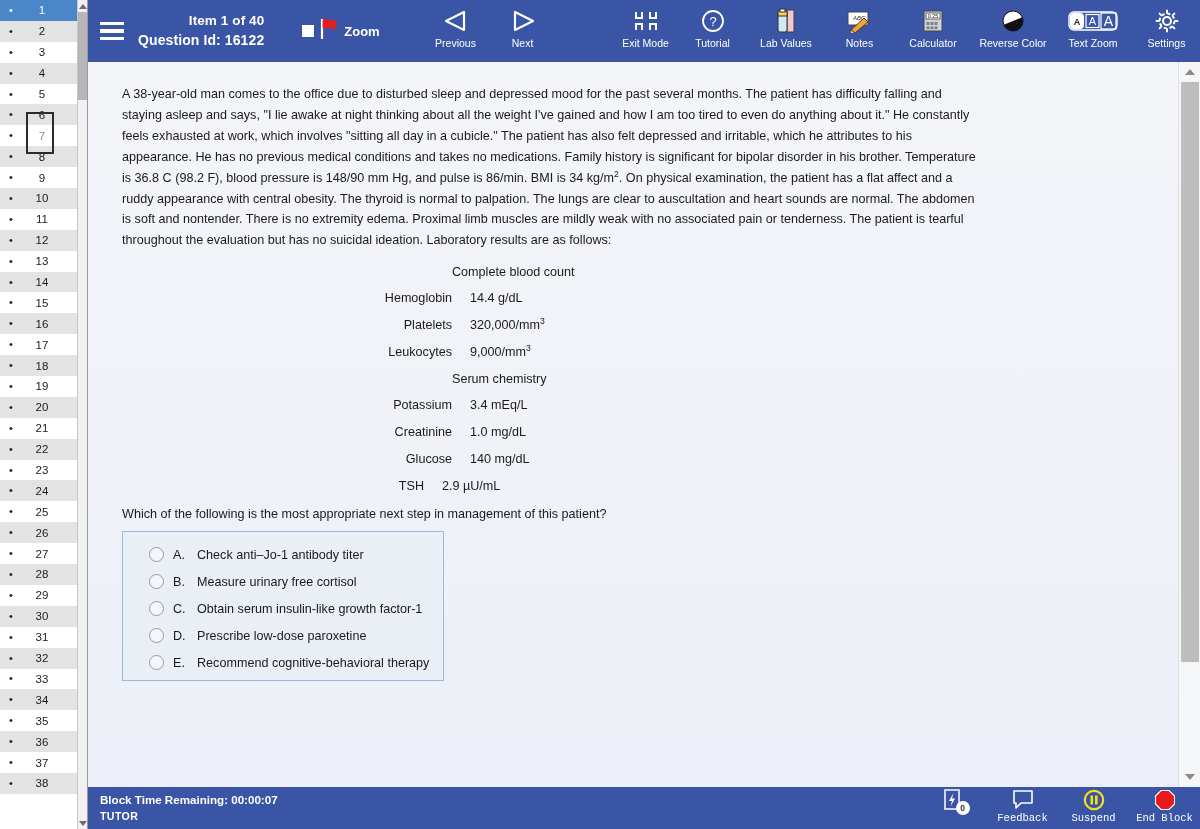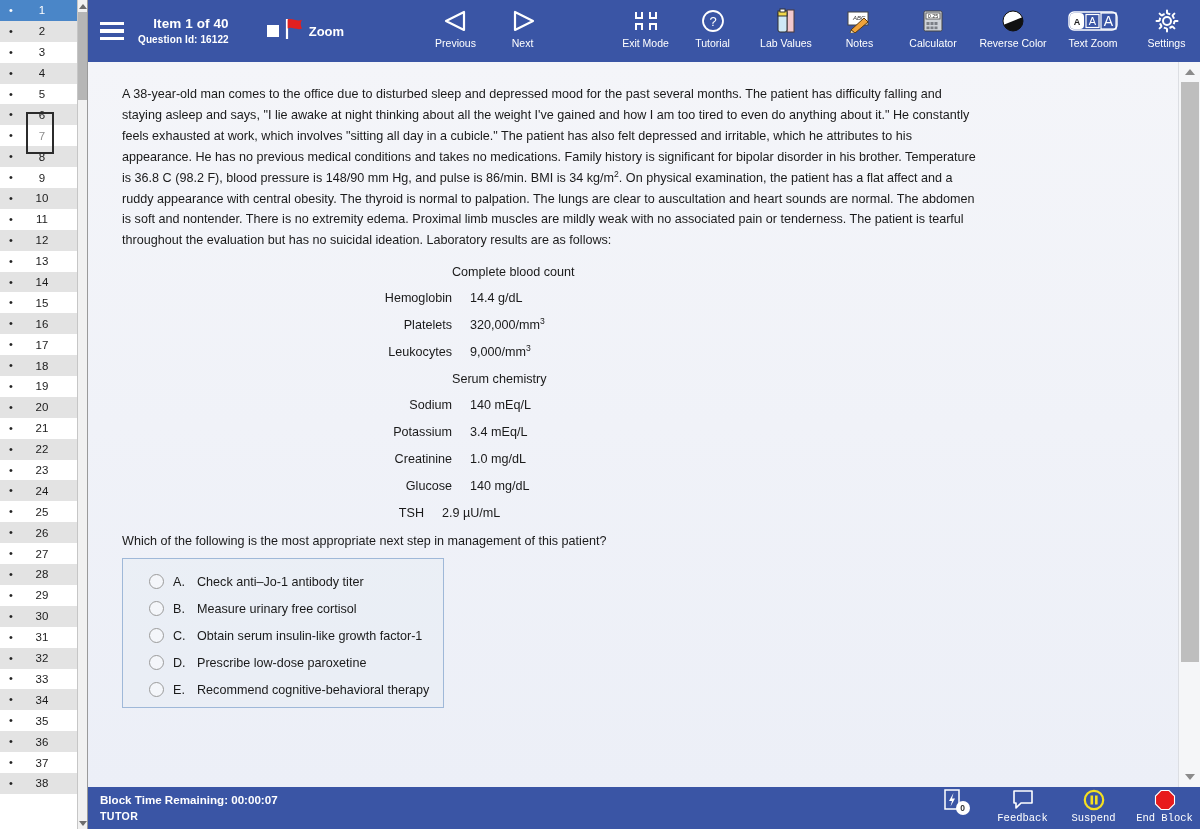--- a/index.html
+++ b/index.html
@@ -126,21 +126,21 @@
     gap: 12px;
   }
   .hamburger {
     width: 24px; height: 18px;
     display: flex; flex-direction: column; justify-content: space-between;
     cursor: pointer;
   }
   .hamburger span { display: block; height: 3.4px; background: #ffffff; border-radius: 0px; }
   .item-block { line-height: 1.35; padding-left: 2px; }
   .item-title { font-size: 13.5px; font-weight: bold; letter-spacing: .1px; }
-  .item-qid { font-size: 10px; font-weight: bold; letter-spacing: .1px; }
+  .item-qid { font-size: 14px; font-weight: bold; letter-spacing: .1px; }
 
   .mark-wrap {
     display: flex; align-items: center; gap: 5px;
     margin-left: 26px;
     cursor: pointer;
   }
   .mark-check {
     width: 12px; height: 12px;
     background: #ffffff;
     display: inline-block;
@@ -654,24 +654,20 @@
                 <div class="lab-val">320,000/mm<sup>3</sup></div>
               </div>
               <div class="lab-row">
                 <div class="lab-name">Leukocytes</div>
                 <div class="lab-val">9,000/mm<sup>3</sup></div>
               </div>
             </div>
             <div class="lab-group">
               <div class="lab-head">Serum chemistry</div>
               <div class="lab-row">
-                <div class="lab-name">Sodium</div>
-                <div class="lab-val">140 mEq/L</div>
-              </div>
-              <div class="lab-row">
                 <div class="lab-name">Potassium</div>
                 <div class="lab-val">3.4 mEq/L</div>
               </div>
               <div class="lab-row">
                 <div class="lab-name">Creatinine</div>
                 <div class="lab-val">1.0 mg/dL</div>
               </div>
               <div class="lab-row">
                 <div class="lab-name">Glucose</div>
                 <div class="lab-val">140 mg/dL</div>

